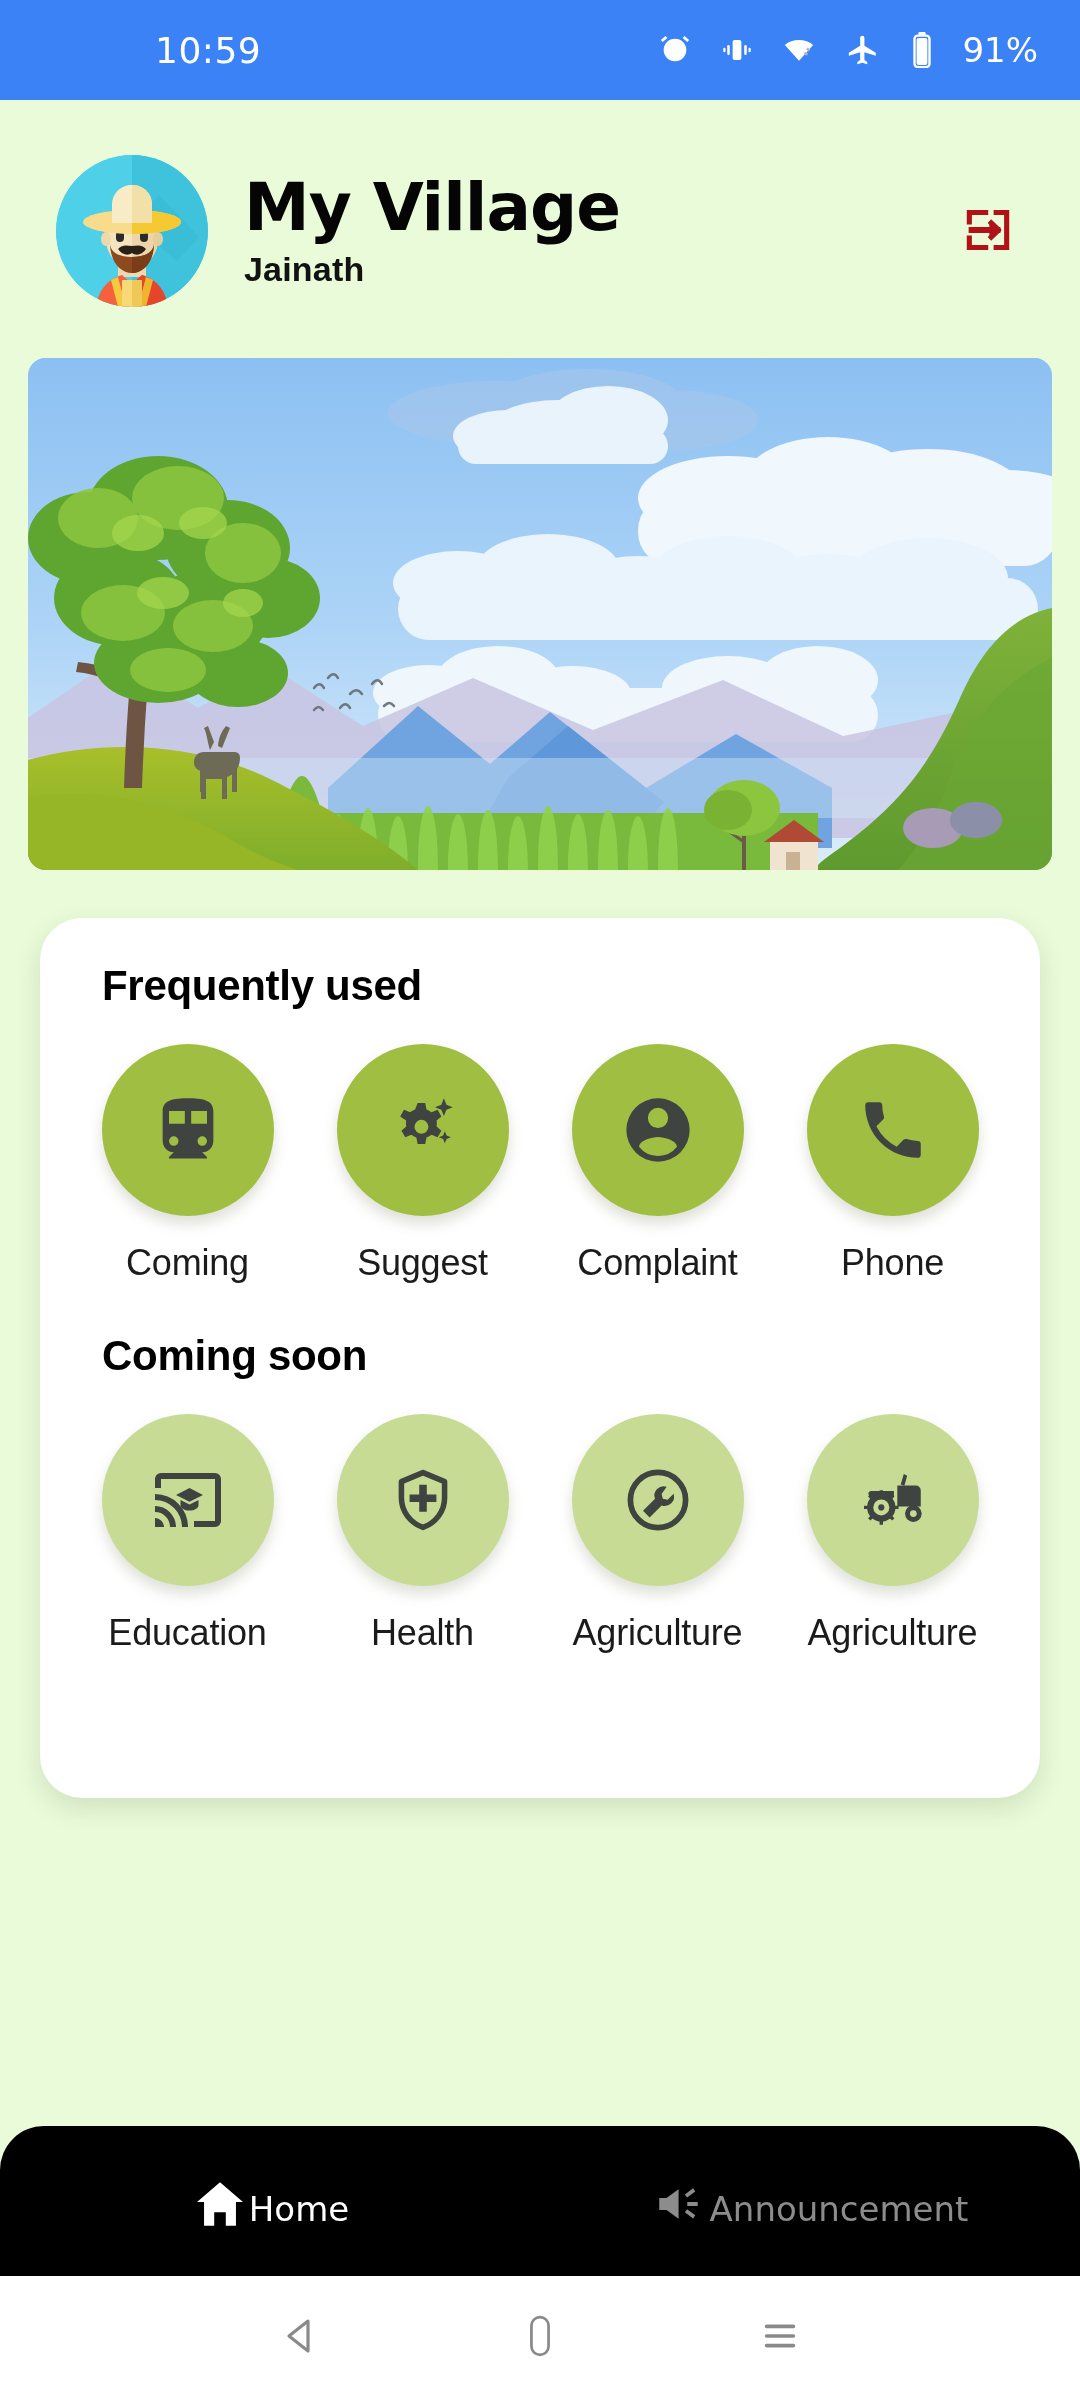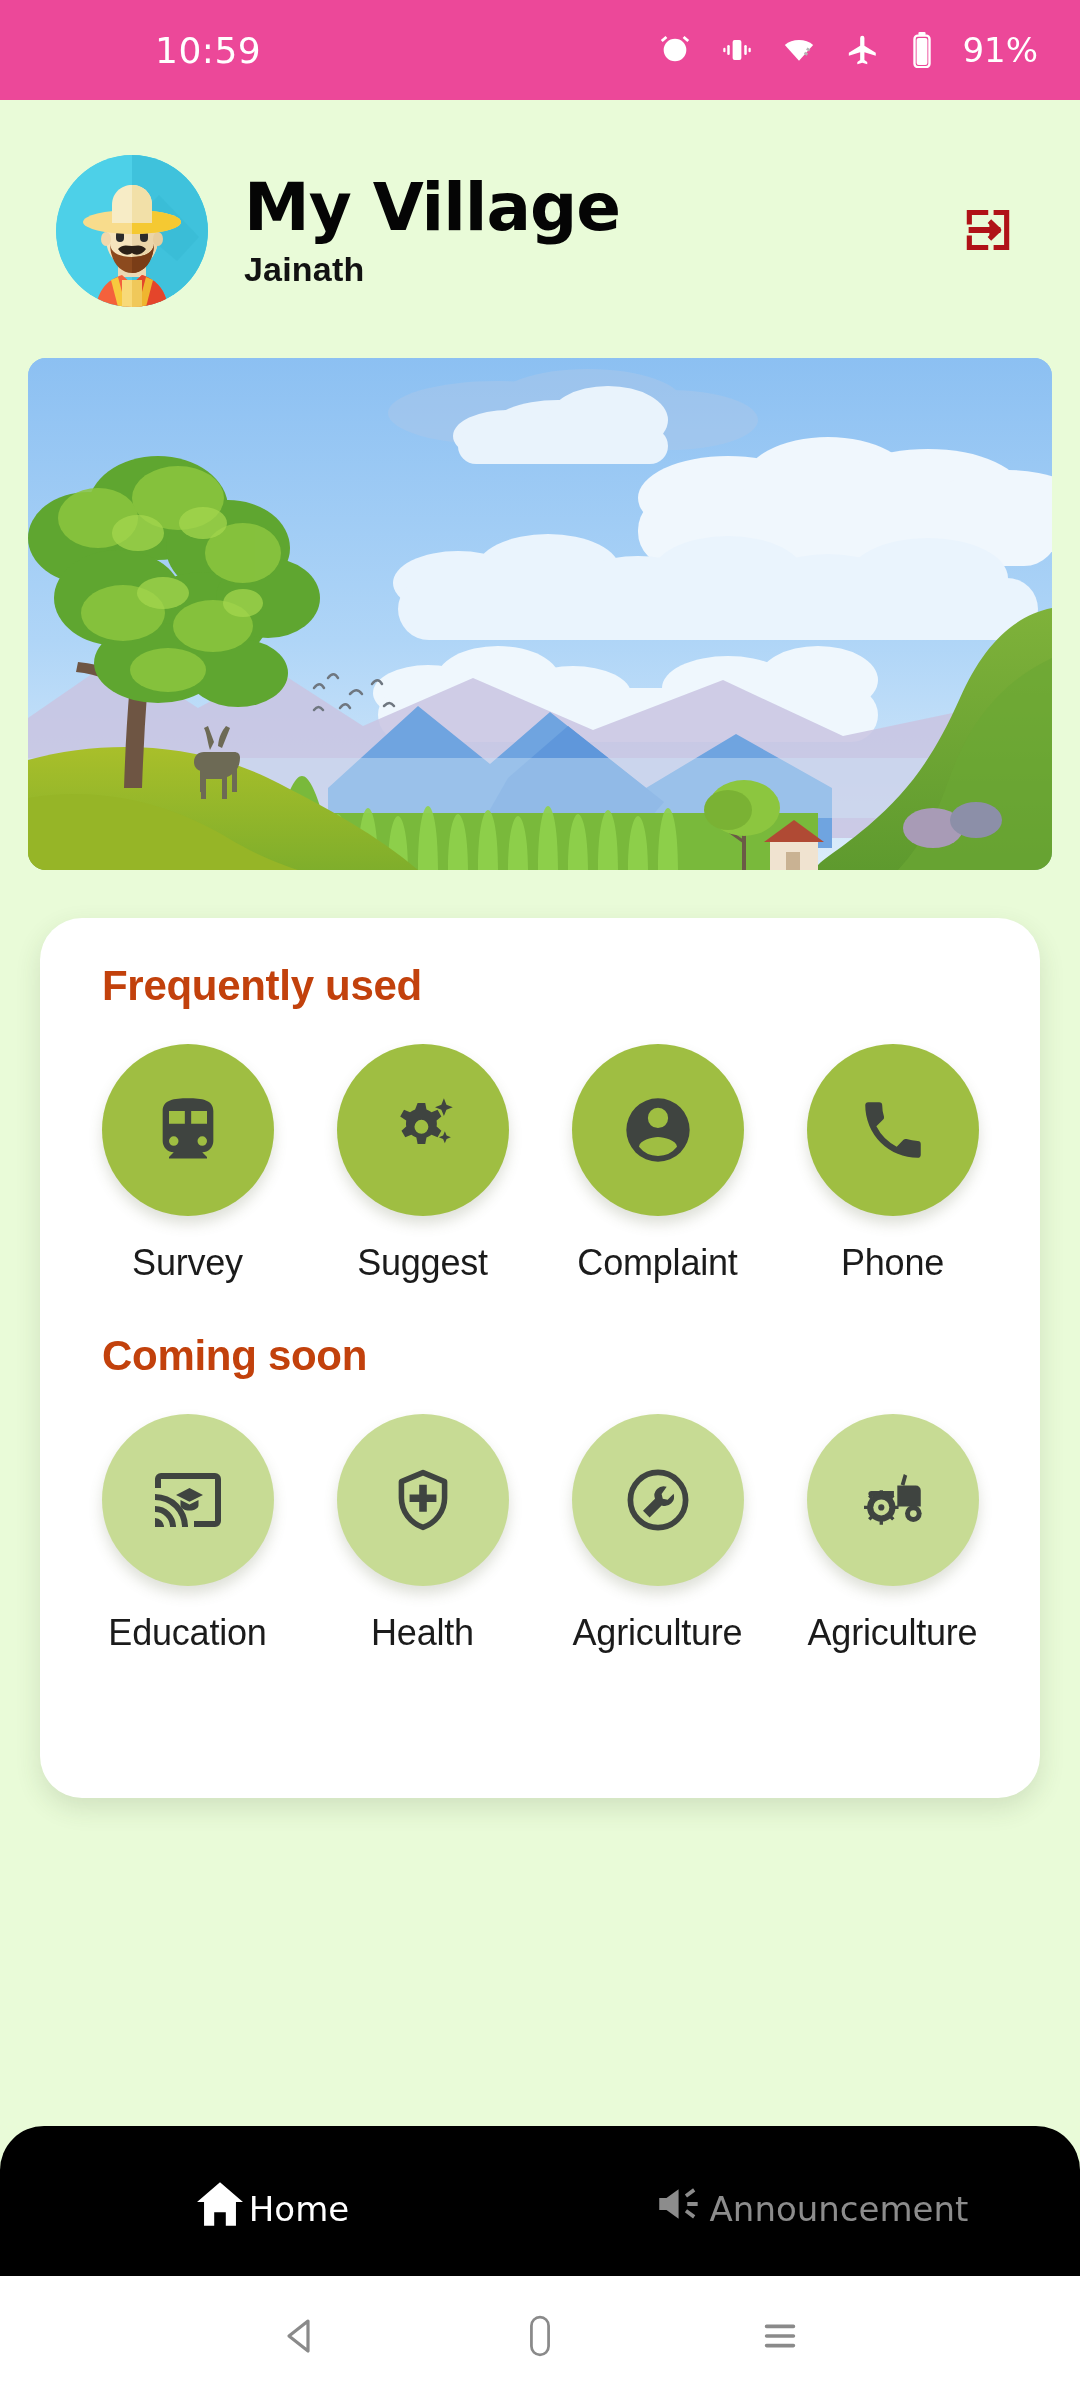--- a/index.html
+++ b/index.html
@@ -7,21 +7,21 @@
   body {
     font-family:"Liberation Sans", sans-serif;
     background:#E9FBD8;
     position:relative;
     overflow:hidden;
   }
 
   
   #status-bar{
     height:100px; width:100%;
-    background:#ec4899;
+    background:#3b82f6;
     display:flex; align-items:center;
     padding:0 44px;
     position:relative;
   }
   #status-time{
     color:#ffffff; font-size:36px; letter-spacing:.5px;
     font-family:"DejaVu Sans", sans-serif;
     position:absolute; left:155px; top:50%; transform:translateY(-50%);
   }
   #status-icons{
@@ -71,21 +71,21 @@
   
   #main-card{
     margin:48px 40px 0 40px;
     background:#ffffff;
     border-radius:42px;
     box-shadow:0 10px 26px rgba(60,70,40,.14);
     padding:44px 30px 86px 30px;
     min-height:880px;
   }
   .section-title{
-    font-size:42px; font-weight:bold; color:#c2410c;
+    font-size:42px; font-weight:bold; color:#000000;
     padding-left:32px; margin-bottom:34px; letter-spacing:-.3px;
   }
   .section-title.second{ margin-top:48px; }
   .tile-row{ display:flex; }
   .tile{
     flex:1 1 0; display:flex; flex-direction:column;
     align-items:center; cursor:pointer;
   }
   .tile-circle{
     width:172px; height:172px; border-radius:50%;
@@ -372,21 +372,21 @@
   <div class="tile-row">
 
     <div class="tile">
       <div class="tile-circle primary">
         <span>
           <svg width="76" height="76" viewBox="0 0 24 24" fill="#3F4440">
             <path d="M12 2c-4.4 0-8 .5-8 4v9.5A3.5 3.5 0 007.5 19L6 20.5v.5h12v-.5L16.5 19a3.5 3.5 0 003.5-3.5V6c0-3.5-3.6-4-8-4zM7.5 17A1.5 1.5 0 119 15.5 1.5 1.5 0 017.5 17zm3.5-7H6V6h5zm2 0V6h5v4zm3.5 7a1.5 1.5 0 111.5-1.5A1.5 1.5 0 0116.5 17z"></path>
           </svg>
         </span>
       </div>
-      <div class="tile-label">Survey</div>
+      <div class="tile-label">Coming</div>
     </div>
 
     <div class="tile">
       <div class="tile-circle primary">
         <span>
           <svg width="76" height="76" viewBox="0 0 24 24" fill="#3F4440">
             <path d="M10.3 3.5h2.4l.4 2a6.3 6.3 0 011.6.9l1.9-.8 1.2 2.1-1.5 1.3a6.3 6.3 0 010 1.9l1.5 1.3-1.2 2.1-1.9-.8a6.3 6.3 0 01-1.6.9l-.4 2h-2.4l-.4-2a6.3 6.3 0 01-1.6-.9l-1.9.8-1.2-2.1 1.5-1.3a6.3 6.3 0 010-1.9L4.8 7.7 6 5.6l1.9.8a6.3 6.3 0 011.6-.9zM11.5 8.8A2.2 2.2 0 1013.7 11a2.2 2.2 0 00-2.2-2.2z"></path>
             <path d="M18.6 2l.8 2 2 .8-2 .8-.8 2-.8-2-2-.8 2-.8z"></path>
             <path d="M18.9 12.4l.55 1.35 1.35.55-1.35.55-.55 1.35-.55-1.35-1.35-.55 1.35-.55z"></path>
           </svg>

